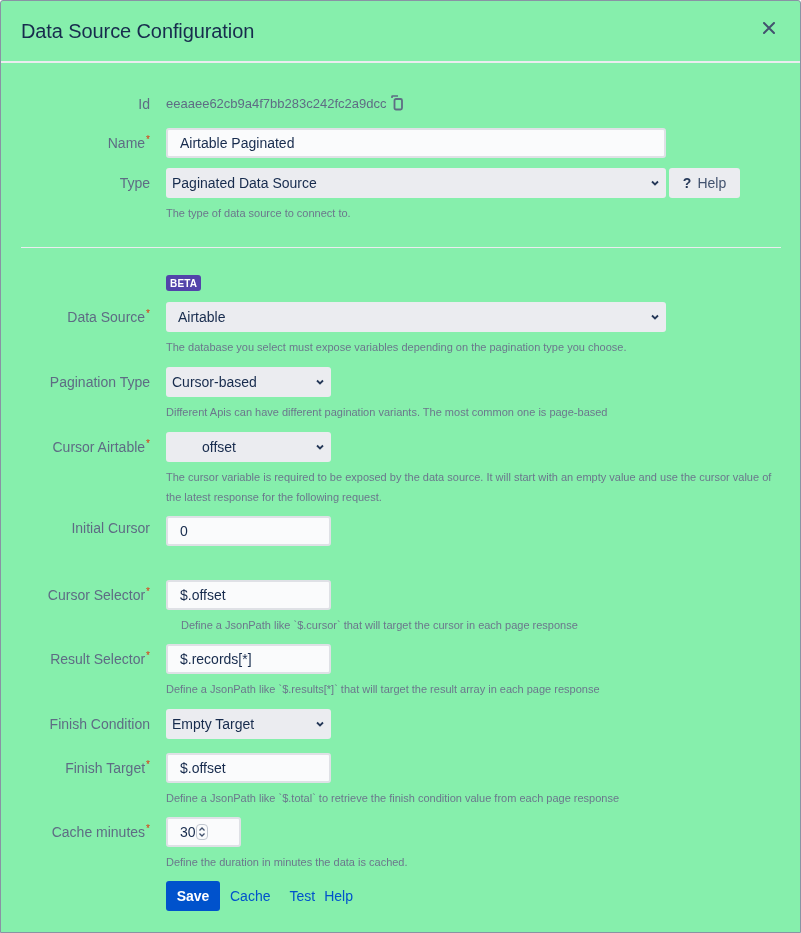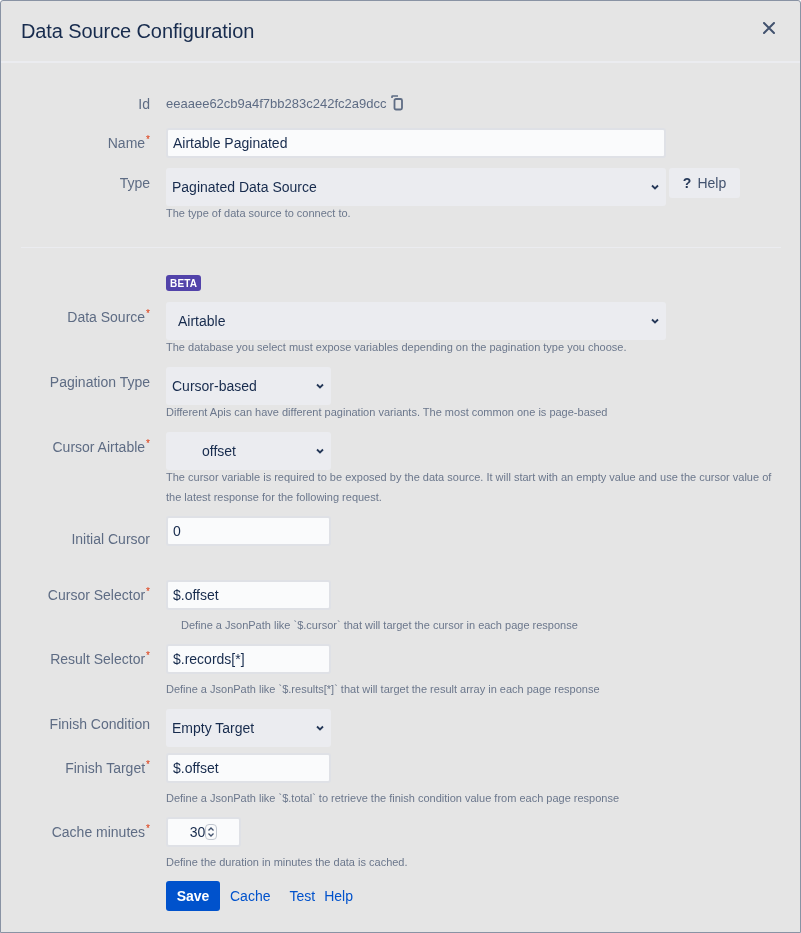--- a/index.html
+++ b/index.html
@@ -1,21 +1,21 @@
 <!DOCTYPE html>
 <html><head>
   <meta charset="utf-8">
   <style>
     * { box-sizing: border-box; margin: 0; padding: 0; }
     html, body { width: 801px; height: 933px; background: #ffffff; overflow: hidden; }
     body { font-family: "Liberation Sans", sans-serif; color: #172b4d; position: relative; }
 
     .modal {
       position: absolute; left: 0; top: 0; width: 801px; height: 933px;
-      background: #e5e5e5; border: 1px solid #8993a4; border-radius: 3px 3px 0 0;
+      background: #86efac; border: 1px solid #8993a4; border-radius: 3px 3px 0 0;
     }
     .modal-header {
       height: 62px; border-bottom: 2px solid #ebecf0;
       display: flex; align-items: center; justify-content: space-between;
       padding: 0 20px;
     }
     .modal-title { font-size: 20px; font-weight: 500; color: #172b4d; letter-spacing: -0.1px; }
     .close-btn {
       font-size: 22px; color: #42526e; cursor: pointer; width: 22px; height: 22px;
       display: flex; align-items: center; justify-content: center; line-height: 1; margin-top: -6px;
@@ -23,24 +23,24 @@
     .row { position: absolute; left: 0; width: 100%; }
     .label {
       position: absolute; right: 650px; width: 150px; text-align: right;
       font-size: 14px; color: #5e6c84; white-space: nowrap;
     }
     .req { color: #de350b; font-size: 10px; vertical-align: top; margin-left: 1px; position: relative; top: -1px; }
     .field { position: absolute; left: 165px; }
 
     .text-input {
       height: 30px; border: 2px solid #dfe1e6; border-radius: 3px; background: #fafbfc;
-      font-size: 14px; color: #172b4d; padding: 0 5px; display: flex; align-items: center;
+      font-size: 14px; color: #172b4d; padding: 0 12px; display: flex; align-items: center;
     }
     .select {
-      height: 38px; border-radius: 3px; background: #ebecf0;
+      height: 30px; border-radius: 3px; background: #ebecf0;
       font-size: 14px; color: #172b4d; padding: 0 6px; display: flex; align-items: center;
       justify-content: space-between; cursor: pointer;
     }
     .chevron { width: 10px; height: 10px; display: inline-block; }
     .desc { position: absolute; left: 165px; font-size: 11px; color: #6b778c; line-height: 20px; }
 
     .id-value { font-size: 13px; color: #5e6c84; display: flex; align-items: center; gap: 4px; }
     .copy-icon { width: 14px; height: 16px; cursor: pointer; }
 
     .help-btn {
@@ -50,21 +50,21 @@
     .help-btn .q { font-weight: bold; color: #253858; }
 
     .divider { position: absolute; left: 20px; width: 760px; height: 1px; background: #ebecf0; }
 
     .beta {
       position: absolute; left: 165px; top: 274px; height: 16px; padding: 0 4px;
       background: #5243aa; color: #fff; font-size: 10px; font-weight: bold; border-radius: 3px;
       display: flex; align-items: center; letter-spacing: 0.2px;
     }
 
-    .stepper { display: flex; align-items: center; justify-content: center; }
+    .stepper { display: flex; align-items: center; justify-content: flex-start; }
     .spin { width: 12px; height: 16px; border: 1px solid #c1c7d0; border-radius: 4px; display: flex; flex-direction: column; align-items: center; justify-content: center; cursor: pointer; }
 
     .actions { position: absolute; left: 165px; top: 880px; display: flex; align-items: center; }
     .save-btn {
       height: 30px; width: 54px; background: #0052cc; color: #fff; font-weight: bold; font-size: 14px;
       border-radius: 3px; display: flex; align-items: center; justify-content: center; cursor: pointer;
     }
     .link { color: #0052cc; font-size: 14px; cursor: pointer; }
   </style>
 </head>
@@ -145,21 +145,21 @@
       <span>offset</span>
       <svg class="chevron" viewBox="0 0 10 10">
           <path d="M2 3.5 L5 6.5 L8 3.5" stroke="#253858" stroke-width="1.8" fill="none"></path>
         </svg>
     </div>
   </div>
   <div class="desc" style="top:466px;">The cursor variable is required to be exposed by the data source. It will start with an empty value and use the cursor value of</div>
   <div class="desc" style="top:486px;">the latest response for the following request.</div>
 
   <div class="row" style="top:515px;">
-    <div class="label" style="top:15px;">Initial Cursor</div>
+    <div class="label" style="top:4px;">Initial Cursor</div>
     <div class="field text-input" style="width:165px;">
         <span>0</span>
       </div>
   </div>
 
   <div class="row" style="top:579px;">
     <div class="label" style="top:7px;"><span>Cursor Selector</span><span class="req">*</span></div>
     <div class="field text-input" style="width:165px;">
         <span>$.offset</span>
       </div>

